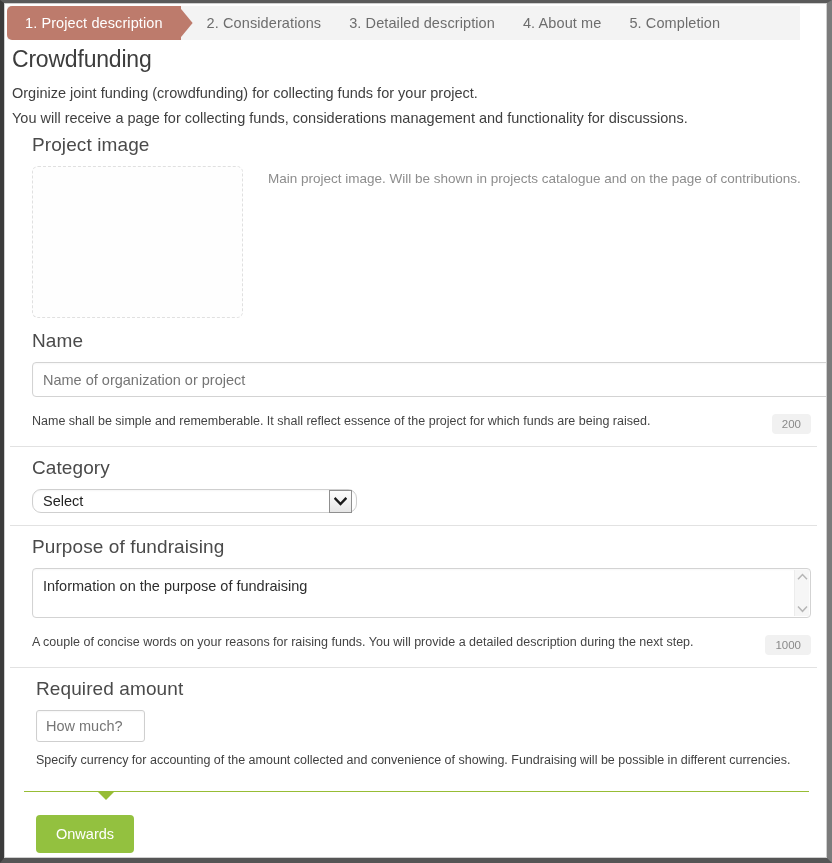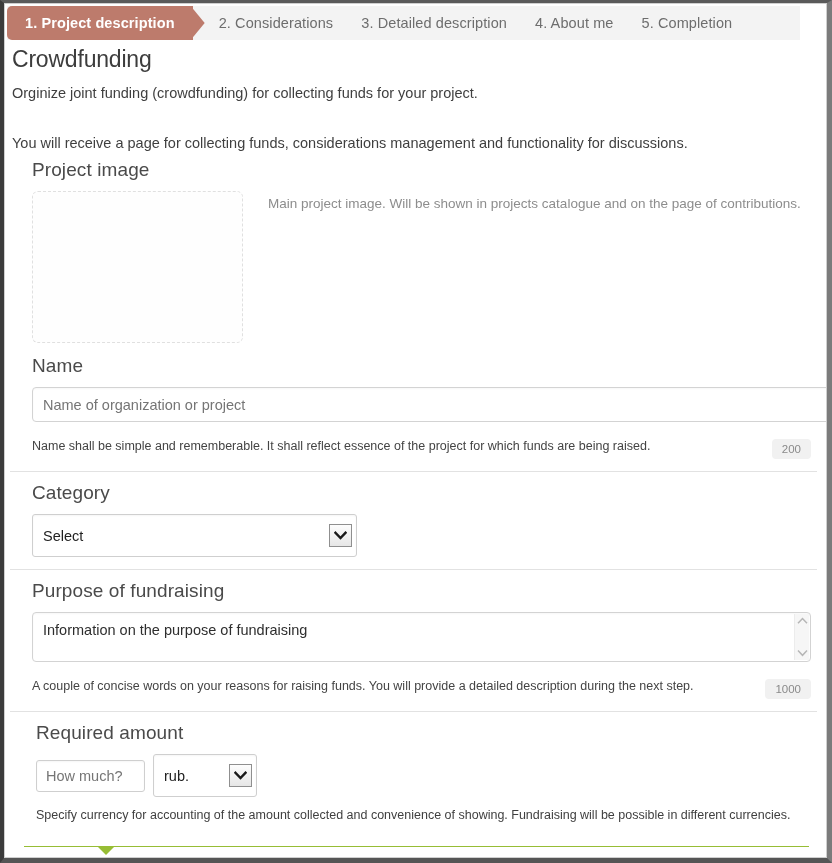--- a/index.html
+++ b/index.html
@@ -64,21 +64,20 @@
     letter-spacing: 0.1px;
   }
   .tab.active {
     background: #bd7b6c;
     color: #ffffff;
     padding-left: 18px;
     padding-right: 18px;
     border-top-left-radius: 5px;
     border-bottom-left-radius: 5px;
     margin-right: 12px;
-    font-weight: bold;
   }
   .tab.active::after {
     content: "";
     position: absolute;
     right: -12px;
     top: 0;
     bottom: 0;
     width: 14px;
     background: #bd7b6c;
     clip-path: polygon(0 0, 0 100%, 100% 50%);
@@ -92,21 +91,21 @@
     font-weight: normal;
     color: #3d3d3d;
     margin: 6px 0 0 2px;
     letter-spacing: -0.2px;
   }
   .intro {
     font-size: 14.5px;
     color: #3f3f3f;
     margin: 12px 0 0 2px;
   }
-  .intro.second { margin-top: 34px; }
+  .intro.second { margin-top: 9px; }
 
   
   .section {
     border-top: 1px solid #e2e2e2;
     padding: 10px 0 12px 22px;
   }
   .section.first { border-top: none; padding-top: 8px; }
 
   .section-title {
     font-size: 19px;
@@ -168,23 +167,23 @@
     padding: 4px 10px;
     flex: none;
     margin-left: 14px;
   }
 
   
   .select-box {
     position: relative;
     display: inline-flex;
     align-items: center;
-    height: 43px;
+    height: 24px;
     border: 1px solid #cfcfcf;
-    border-radius: 3px;
+    border-radius: 9px;
     background: #ffffff;
     box-shadow: inset 0 1px 2px rgba(0,0,0,0.04);
   }
   .select-box.category { width: 325px; }
   .select-box.currency { width: 104px; }
 
   .select-value {
     font-size: 14.5px;
     color: #222222;
     padding-left: 10px;
@@ -230,21 +229,21 @@
     border-left: 1px solid #ececec;
     display: flex;
     flex-direction: column;
     align-items: center;
     justify-content: space-between;
     padding: 3px 0;
   }
   .ta-scroll svg { display: block; }
 
   
-  .amount-row { display: flex; align-items: center; gap: 8px; }
+  .amount-row { display: flex; }
   .amount-input {
     width: 109px;
     height: 32px;
     border: 1px solid #cfcfcf;
     border-radius: 3px;
     background: #ffffff;
     font-family: "Liberation Sans", sans-serif;
     font-size: 14.5px;
     color: #2e2e2e;
     padding: 0 9px;
@@ -366,28 +365,20 @@
         <div class="helper-row">
           <span class="helper">A couple of concise words on your reasons for raising funds. You will provide a detailed description during the next step.</span>
           <span class="counter">1000</span>
         </div>
       </div>
 
       <div class="section" style="padding-left:26px;">
         <h2 class="section-title">Required amount</h2>
         <div class="amount-row">
           <input class="amount-input" type="text" placeholder="How much?" style="">
-          <div class="select-box currency">
-            <span class="select-value">rub.</span>
-            <span class="select-arrow">
-              <svg width="13" height="9" viewBox="0 0 13 9">
-                  <path d="M1.5 1.8 L6.5 7 L11.5 1.8" stroke="#1a1a1a" stroke-width="2.4" fill="none" stroke-linecap="square"></path>
-                </svg>
-            </span>
-          </div>
         </div>
         <div class="amount-helper">Specify currency for accounting of the amount collected and convenience of showing. Fundraising will be possible in different currencies.</div>
       </div>
     </div>
 
     <div class="footer">
       <div class="green-rule"></div>
       <button class="btn-onwards">Onwards</button>
     </div>
 

